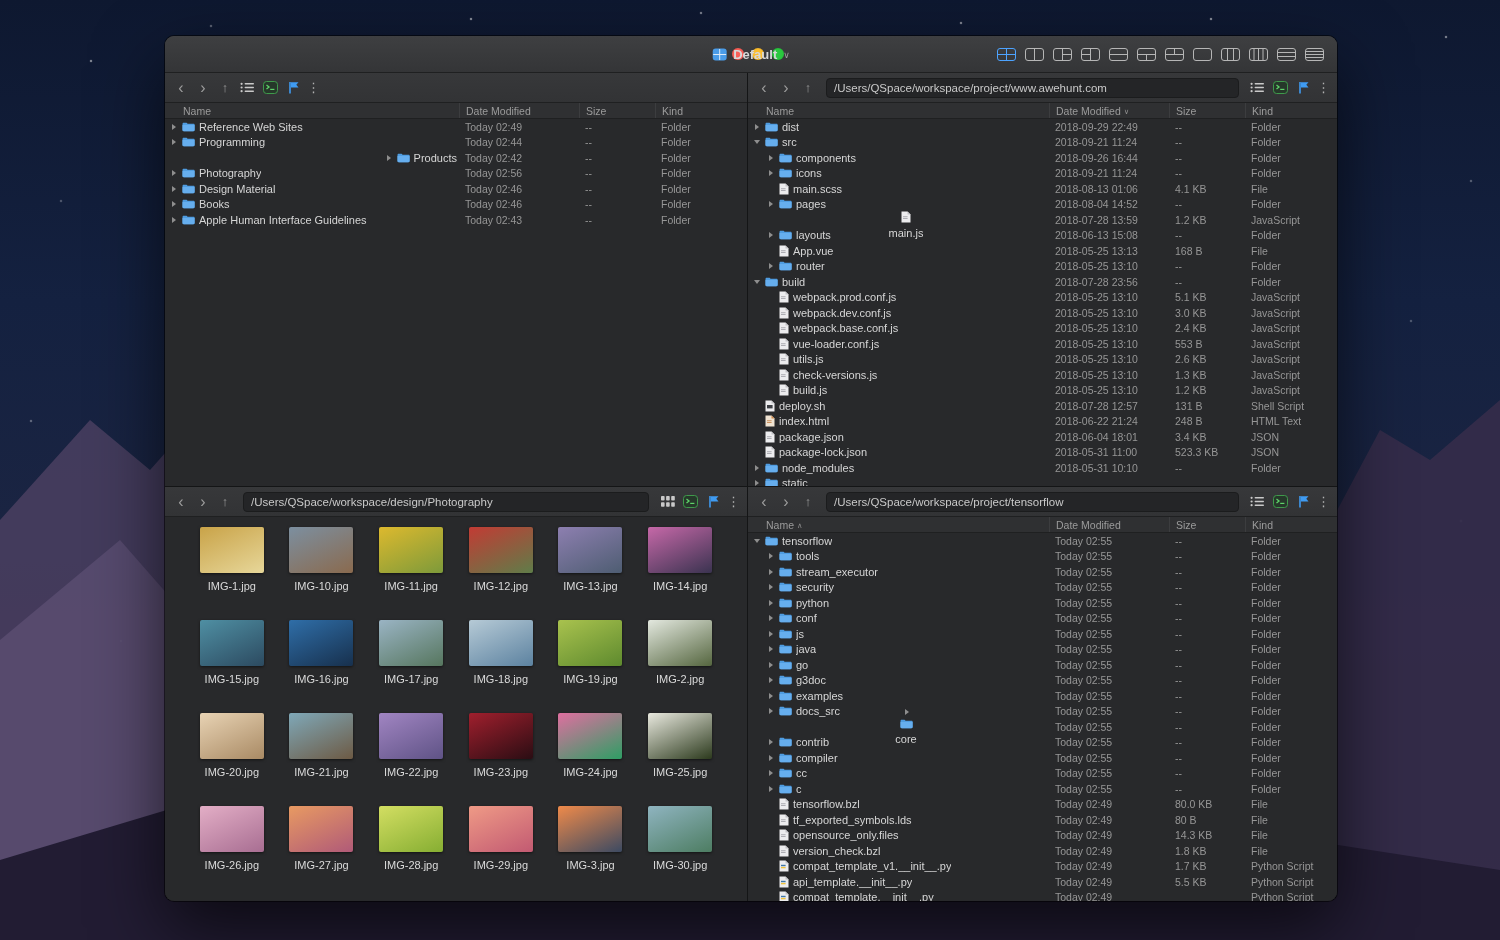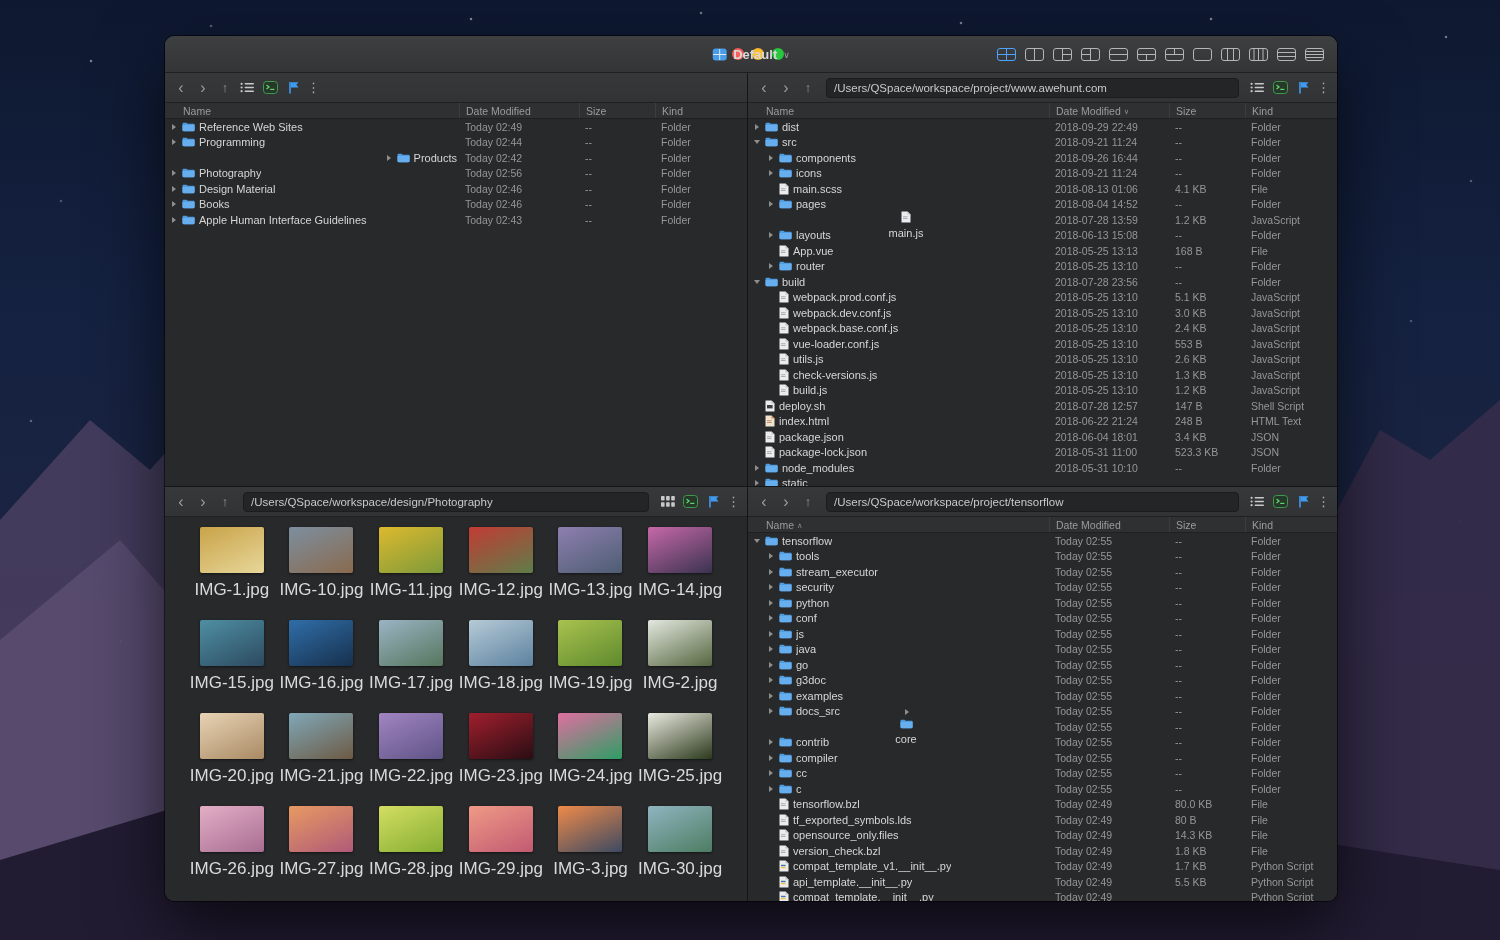--- a/index.html
+++ b/index.html
@@ -62,21 +62,21 @@
   .sub{color:#969696;font-size:10.5px;}
   .tri{flex:none;width:0;height:0;border-left:4px solid #8e8e8e;border-top:3.5px solid transparent;border-bottom:3.5px solid transparent;margin:0 2px 0 4px;}
   .tri.open{transform:rotate(90deg);}
   .tri.blank{border-left-color:transparent;}
   .ficon{flex:none;display:flex;align-items:center;}
   .flabel{overflow:hidden;text-overflow:ellipsis;}
   
   .photo-grid{flex:1;display:grid;grid-template-columns:repeat(6,1fr);grid-auto-rows:93px;padding:10px 22px 0;overflow:hidden;}
   .pcell{display:flex;flex-direction:column;align-items:center;}
   .thumb{width:64px;height:46px;border-radius:2px;box-shadow:0 1px 3px rgba(0,0,0,.55);}
-  .plabel{margin-top:7px;font-size:17px;color:#dadada;}
+  .plabel{margin-top:7px;font-size:11px;color:#dadada;}
 </style>
 </head>
 <body>
 
 <div class="starfield"></div>
 <svg class="mountains" width="1500" height="940" viewBox="0 0 1500 940">
   <path d="M0 940 L0 520 L90 420 L150 470 L230 380 L330 560 L300 940 Z" fill="#4e4163" opacity="0.8"></path>
   <path d="M0 940 L0 640 L120 540 L260 700 L220 940 Z" fill="#6a5a80" opacity="0.5"></path>
   <path d="M1500 940 L1500 400 L1430 460 L1380 430 L1300 580 L1340 940 Z" fill="#352c4a" opacity="0.9"></path>
   <path d="M0 940 L0 860 L200 800 L420 870 L700 820 L980 880 L1240 830 L1500 870 L1500 940 Z" fill="#221c33"></path>
@@ -689,21 +689,21 @@
               <span class="ficon">
                 <svg width="10" height="12" viewBox="0 0 10 12">
                   <path d="M0.5 0.5h6l3 3v8h-9z" fill="#ececee"></path>
                   <path d="M6.5 0.5l3 3h-3z" fill="#c2c2c6"></path>
                   <rect x="2" y="5" width="5.6" height="3.4" fill="#3d3f44"></rect>
                 </svg>
               </span>
               <span class="flabel">deploy.sh</span>
             </div>
             <div class="cell sub">2018-07-28 12:57</div>
-            <div class="cell sub">147 B</div>
+            <div class="cell sub">131 B</div>
             <div class="cell sub">Shell Script</div>
           </div>
           <div class="frow">
             <div class="cell cname" style="padding-left: 3px;">
               <span class="tri blank"></span>
               <span class="ficon">
                 <svg width="10" height="12" viewBox="0 0 10 12">
                   <path d="M0.5 0.5h6l3 3v8h-9z" fill="#efe3d2"></path>
                   <path d="M6.5 0.5l3 3h-3z" fill="#d08a4a"></path>
                   <rect x="2" y="5.3" width="4.6" height="0.9" fill="#c98a52"></rect>

